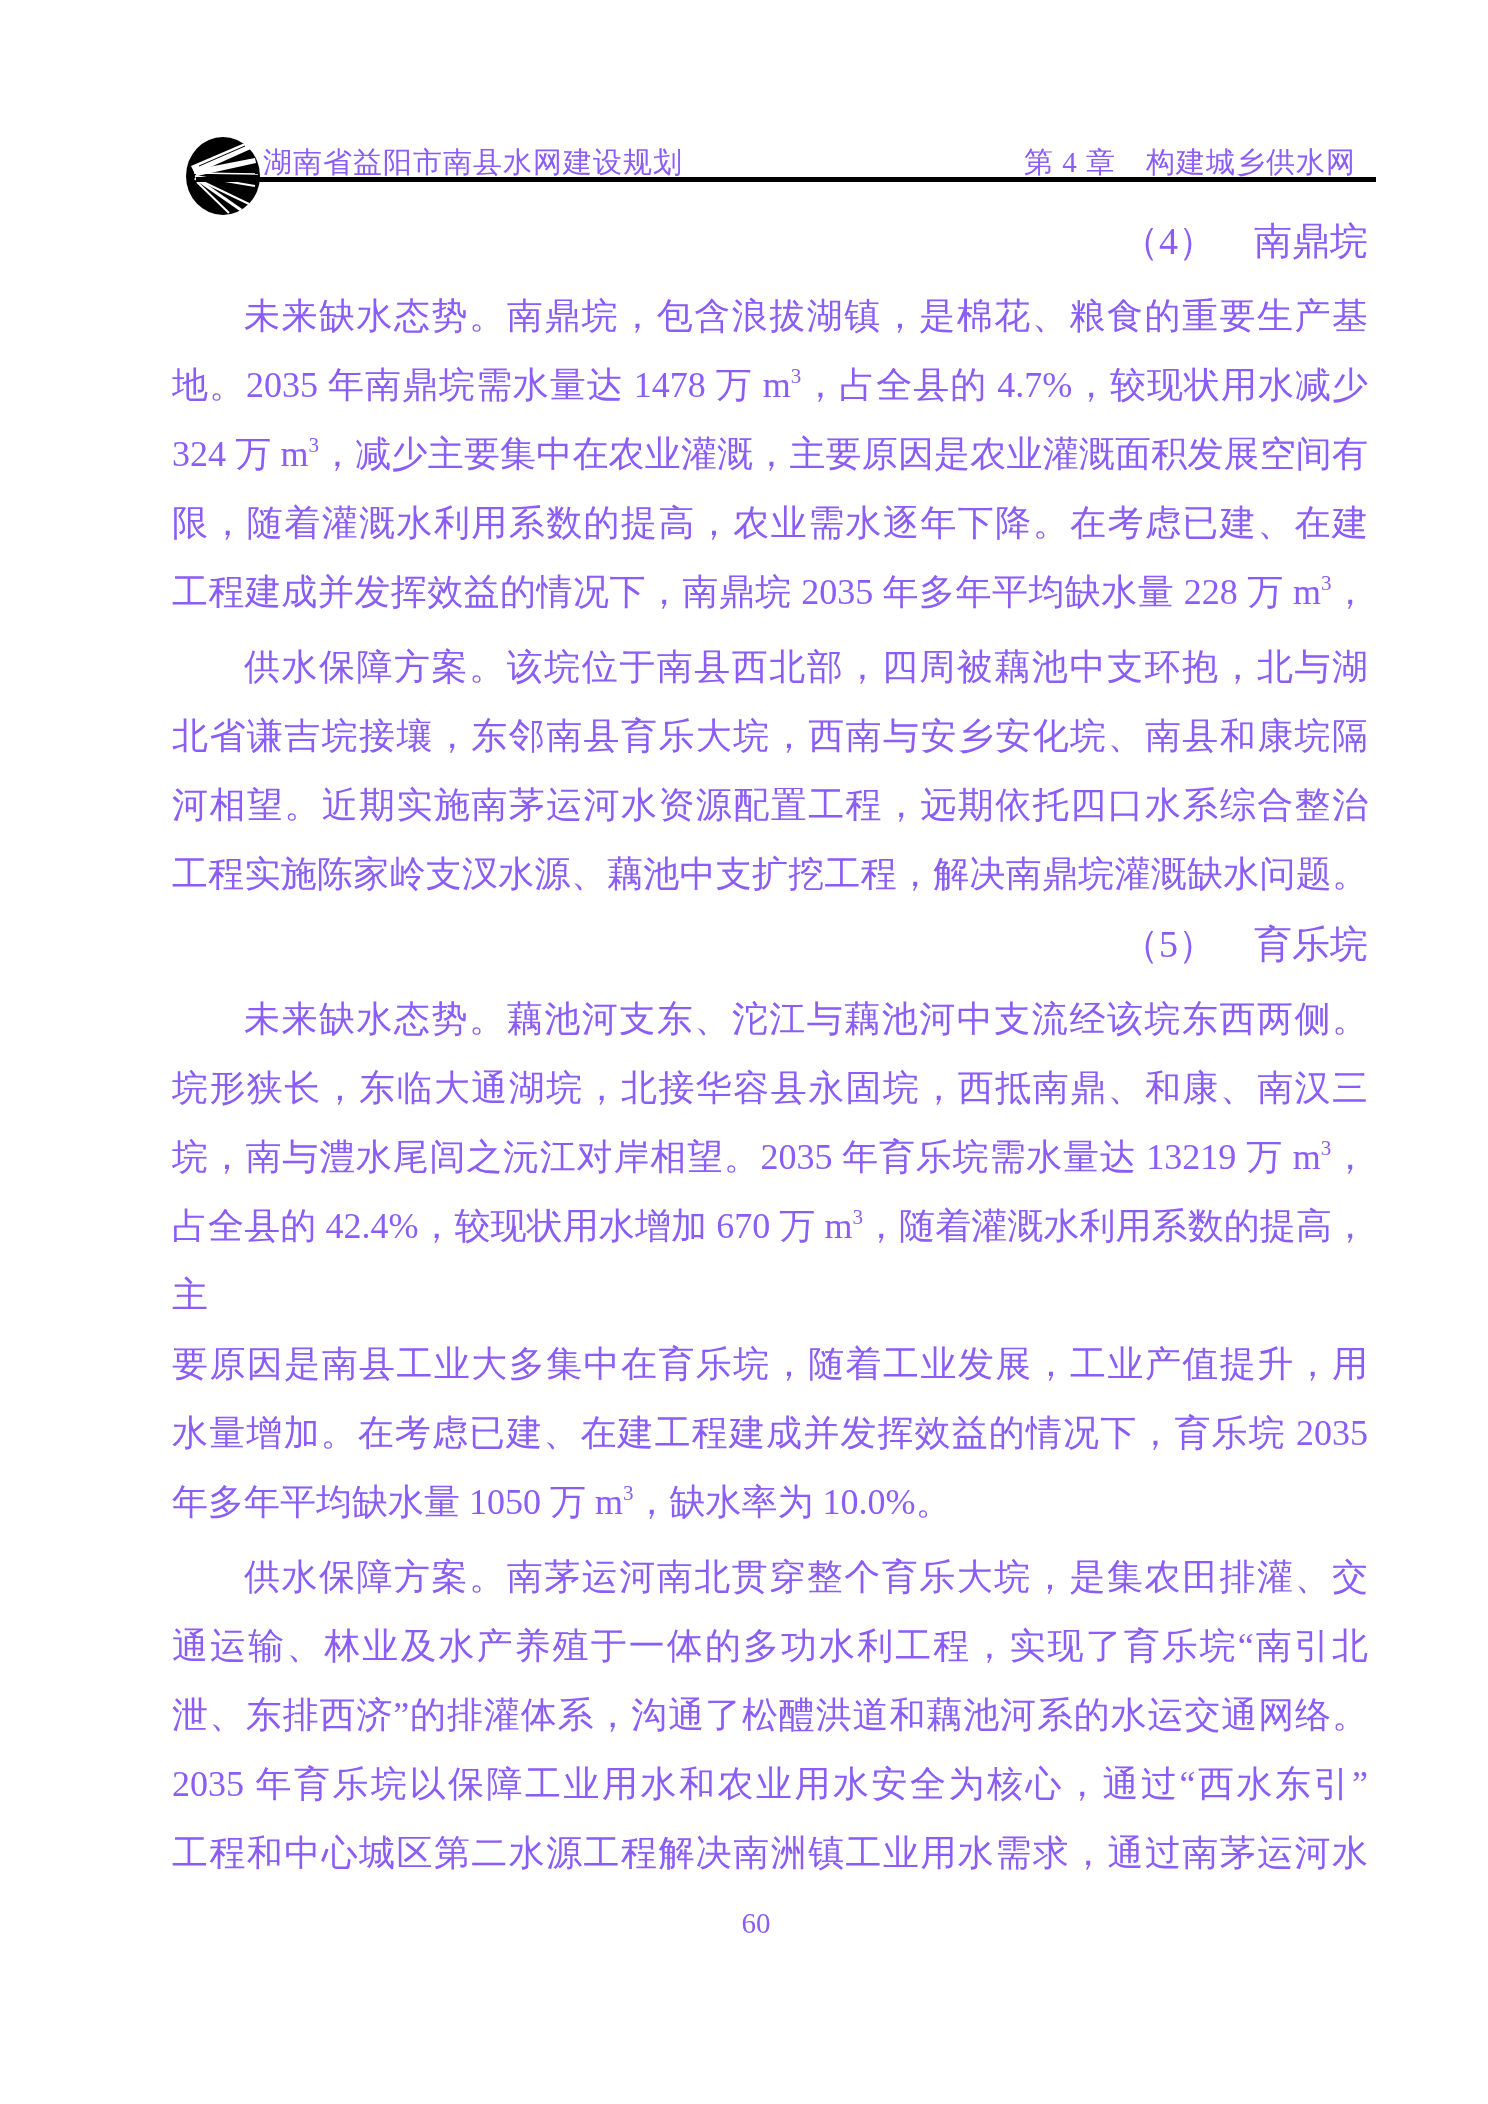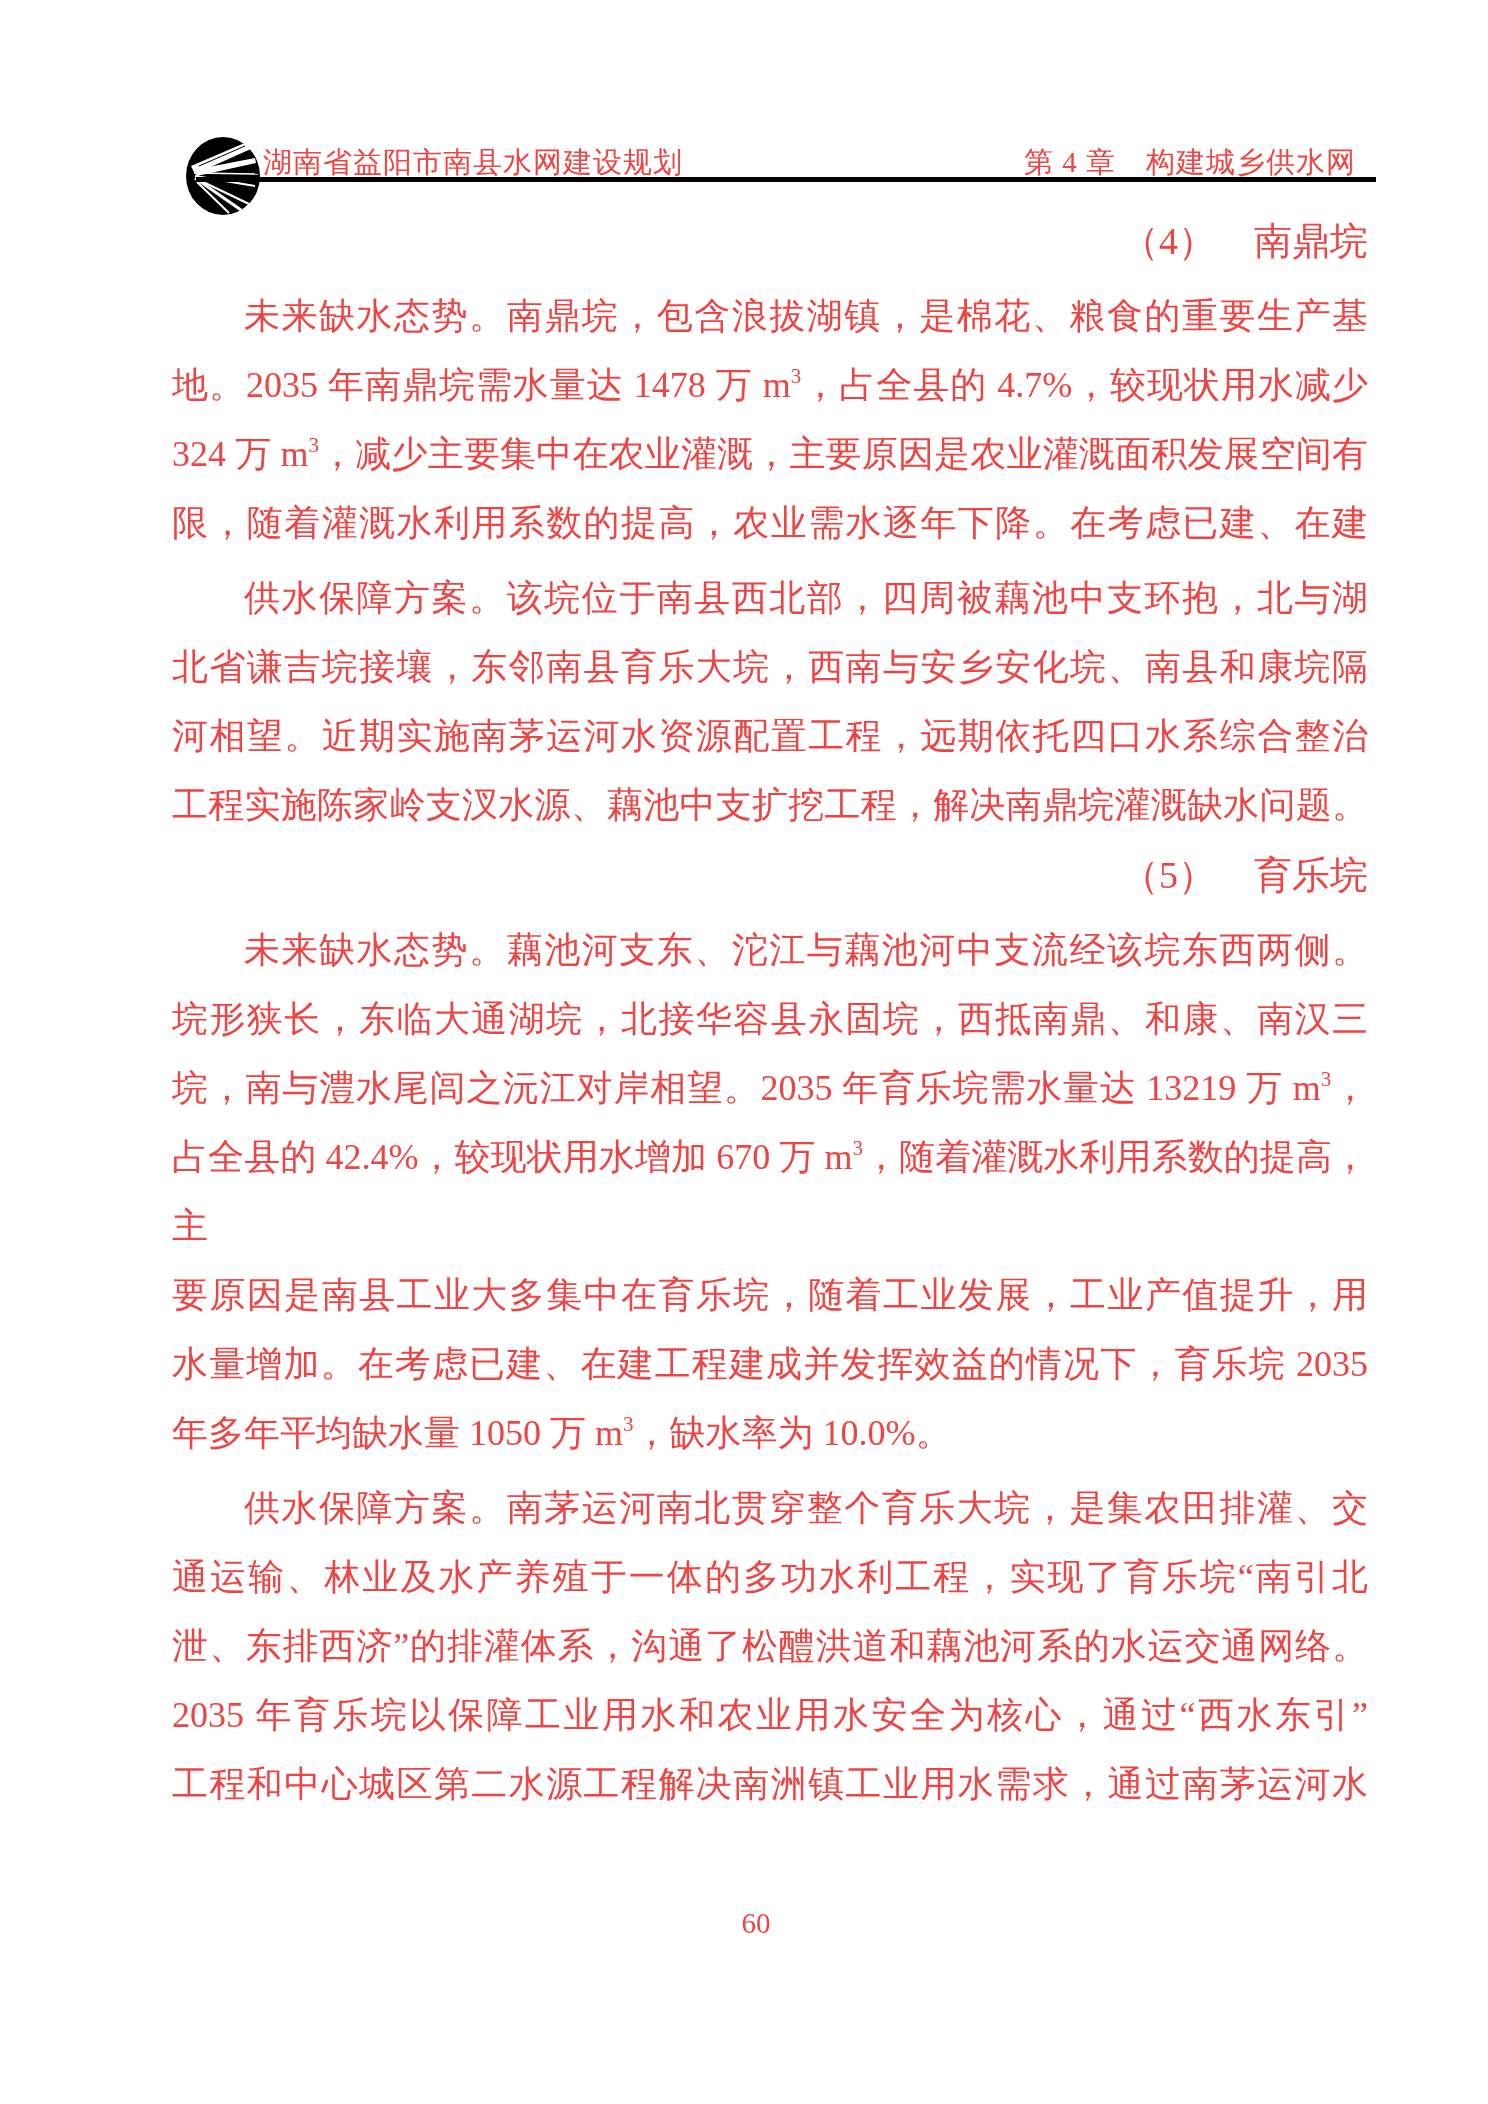--- a/index.html
+++ b/index.html
@@ -1,20 +1,20 @@
 <!DOCTYPE html>
 <html lang="zh"><head>
 <meta charset="utf-8">
 <style>
   html,body{margin:0;padding:0;background:#ffffff;}
   .page{
     position:relative;
     width:1488px;height:2104px;
     background:#ffffff;
-    color:#ef4444;
+    color:#8b5cf6;
     font-family:"Liberation Serif","DejaVu Serif",serif;
     overflow:hidden;
   }
   
   .hdr-left{
     position:absolute;left:263px;top:146px;
     font-size:29px;line-height:32px;letter-spacing:1px;white-space:nowrap;
   }
   .hdr-right{
     position:absolute;right:132px;top:146px;
@@ -70,20 +70,21 @@
   <div class="hdr-right">第 4 章　构建城乡供水网</div>
   <div class="hdr-rule"></div>
 
   <div class="body-area">
       <div class="heading">（4）　南鼎垸</div>
       <div class="para">
         <div class="line indent"><span class="b">未来缺水态势。</span><span>南鼎垸，包含浪拔湖镇，是棉花、粮食的重要生产基</span></div>
         <div class="line"><span>地。2035 年南鼎垸需水量达 1478 万 m</span><sup>3</sup><span>，占全县的 4.7%，较现状用水减少</span></div>
         <div class="line"><span>324 万 m</span><sup>3</sup><span>，减少主要集中在农业灌溉，主要原因是农业灌溉面积发展空间有</span></div>
         <div class="line"><span>限，随着灌溉水利用系数的提高，农业需水逐年下降。在考虑已建、在建</span></div>
+        <div class="line"><span>工程建成并发挥效益的情况下，南鼎垸 2035 年多年平均缺水量 228 万 m</span><sup>3</sup><span>，</span></div>
       </div>
       <div class="para">
         <div class="line indent"><span class="b">供水保障方案。</span><span>该垸位于南县西北部，四周被藕池中支环抱，北与湖</span></div>
         <div class="line"><span>北省谦吉垸接壤，东邻南县育乐大垸，西南与安乡安化垸、南县和康垸隔</span></div>
         <div class="line"><span>河相望。近期实施南茅运河水资源配置工程，远期依托四口水系综合整治</span></div>
         <div class="line"><span>工程实施陈家岭支汊水源、藕池中支扩挖工程，解决南鼎垸灌溉缺水问题。</span></div>
       </div>
       <div class="heading">（5）　育乐垸</div>
       <div class="para">
         <div class="line indent"><span class="b">未来缺水态势。</span><span>藕池河支东、沱江与藕池河中支流经该垸东西两侧。</span></div>

